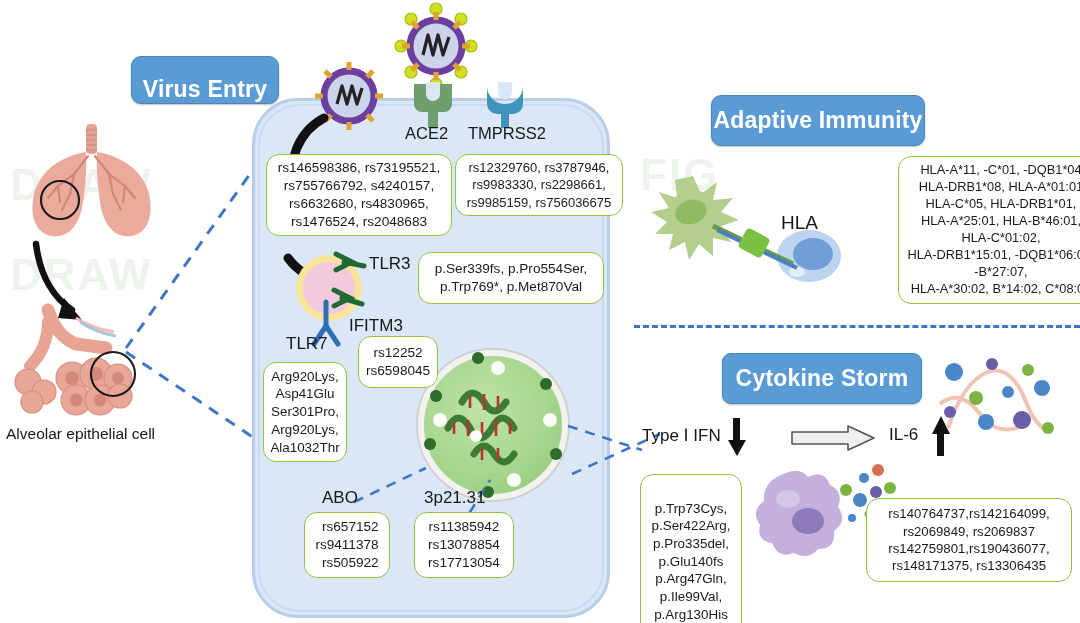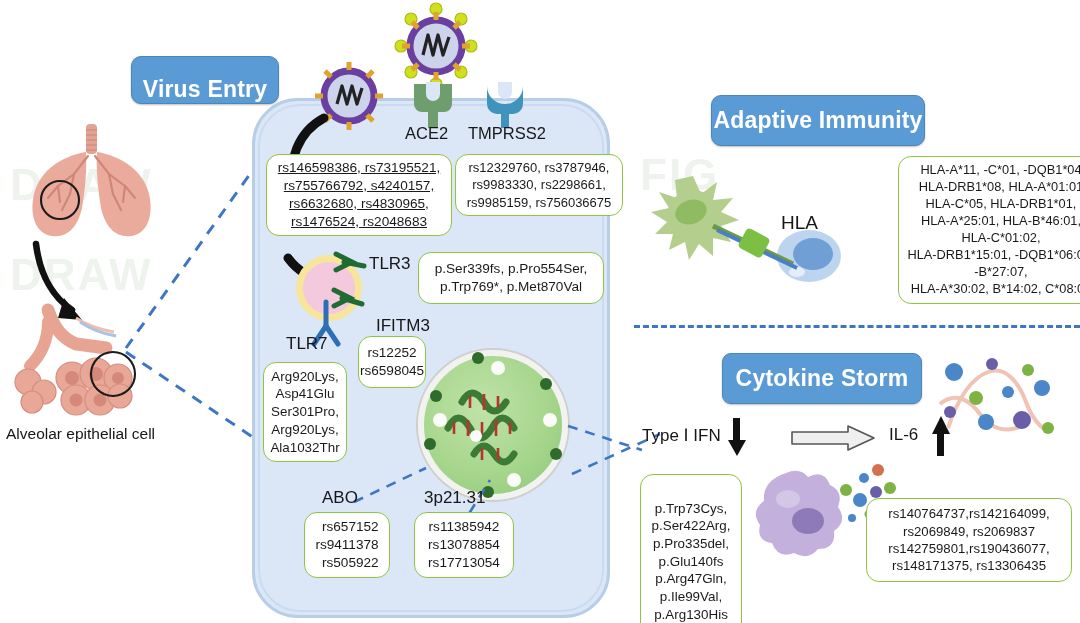--- a/index.html
+++ b/index.html
@@ -243,21 +243,21 @@
 
   <div class="abs" style="left:306px;top:300px;width:40px;height:48px;">
     <svg width="40" height="48" viewBox="0 0 40 48">
       <path d="M20 2 L20 26" stroke="#2d6fb5" stroke-width="5" stroke-linecap="round"></path>
       <path d="M20 26 L8 44" stroke="#2d6fb5" stroke-width="5" stroke-linecap="round"></path>
       <path d="M20 26 L32 44" stroke="#2d6fb5" stroke-width="5" stroke-linecap="round"></path>
     </svg>
   </div>
   <div class="abs lbl" style="left:286px;top:334px;font-size:17px;">TLR7</div>
 
-  <div class="abs lbl" style="left:376px;top:316px;font-size:17px;text-align:right;">IFITM3</div>
+  <div class="abs lbl" style="left:349px;top:316px;font-size:17px;text-align:right;">IFITM3</div>
 
   <div class="nucleus" style="left:418px;top:350px;width:150px;height:150px;"></div>
   <div class="abs" style="left:418px;top:350px;width:150px;height:150px;">
     <svg width="150" height="150" viewBox="0 0 150 150">
       <g stroke="#3c7a36" stroke-width="7" fill="none" stroke-linecap="round">
         <path d="M30 78 q10 -20 22 0 q10 20 22 0 q10 -20 22 0"></path>
         <path d="M44 52 q10 -18 22 0 q10 18 22 0"></path>
         <path d="M56 104 q10 -16 20 0 q10 16 20 0"></path>
       </g>
       <g stroke="#b8352f" stroke-width="2.6">
@@ -291,39 +291,39 @@
   </div>
 
   <div class="abs" style="left:340px;top:420px;width:330px;height:130px;">
     <svg width="330" height="130" viewBox="0 0 330 130">
       <line x1="14" y1="82" x2="86" y2="48" stroke="#3f76c4" stroke-width="2.6" stroke-dasharray="10 8"></line>
       <line x1="120" y1="108" x2="150" y2="60" stroke="#3f76c4" stroke-width="2.6" stroke-dasharray="10 8"></line>
       <line x1="232" y1="54" x2="320" y2="14" stroke="#3f76c4" stroke-width="2.6" stroke-dasharray="10 8"></line>
     </svg>
   </div>
 
-  <div class="abs vbox" style="left:266px;top:154px;width:186px;height:82px;font-size:13.6px;text-decoration:underline;">
+  <div class="abs vbox" style="left:266px;top:154px;width:186px;height:82px;font-size:13.6px;">
     <span>rs146598386, rs73195521,
 rs755766792, s4240157,
 rs6632680, rs4830965,
 rs1476524,  rs2048683</span>
   </div>
 
   <div class="abs vbox" style="left:455px;top:154px;width:168px;height:62px;font-size:13px;">
     <span>rs12329760, rs3787946,
 rs9983330, rs2298661,
 rs9985159, rs756036675</span>
   </div>
 
   <div class="abs vbox" style="left:418px;top:252px;width:186px;height:52px;font-size:13.6px;">
     <span>p.Ser339fs, p.Pro554Ser,
 p.Trp769*,  p.Met870Val</span>
   </div>
 
-  <div class="abs vbox" style="left:358px;top:336px;width:68px;height:52px;font-size:13.6px;">
+  <div class="abs vbox" style="left:358px;top:336px;width:80px;height:52px;font-size:13.6px;">
     <span>rs12252
 rs6598045</span>
   </div>
 
   <div class="abs vbox" style="left:263px;top:362px;width:84px;height:100px;font-size:13.4px;">
     <span>Arg920Lys,
 Asp41Glu
 Ser301Pro,
 Arg920Lys,
 Ala1032Thr</span>

